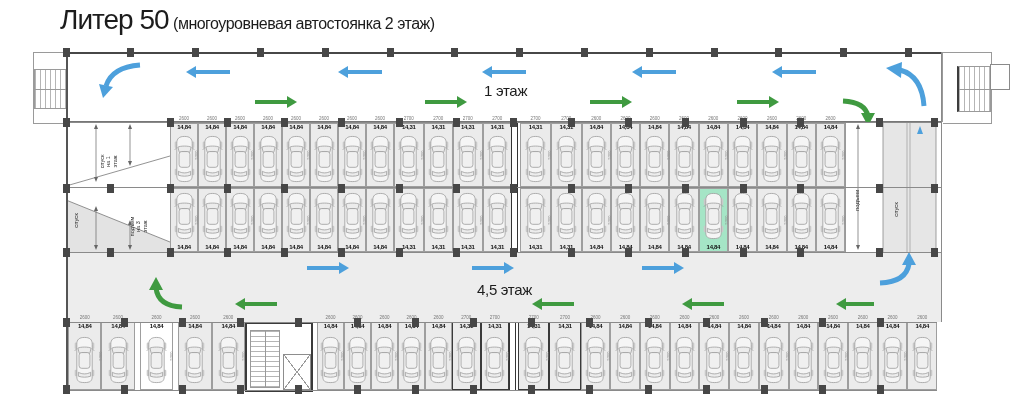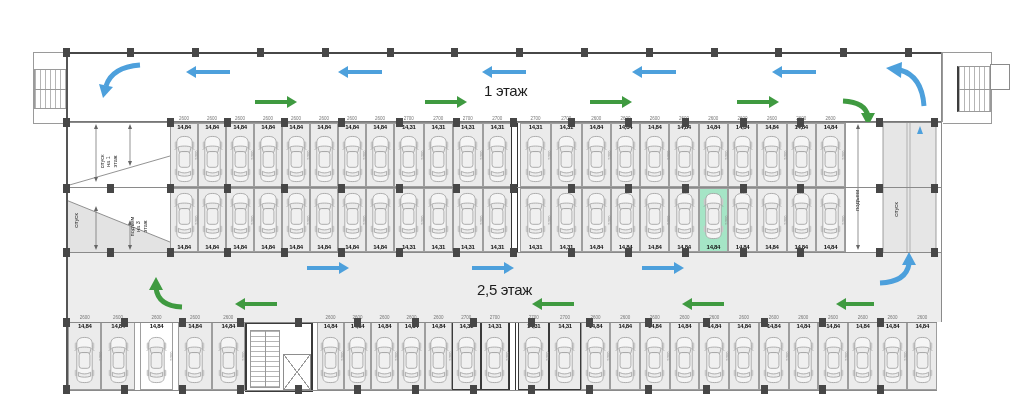--- a/index.html
+++ b/index.html
@@ -60,20 +60,24 @@
     linear-gradient(to top right,transparent calc(50% - .5px),#9a9a9a calc(50% - .5px),#9a9a9a calc(50% + .5px),transparent calc(50% + .5px)),
     linear-gradient(to bottom right,transparent calc(50% - .5px),#9a9a9a calc(50% - .5px),#9a9a9a calc(50% + .5px),transparent calc(50% + .5px));}
   .seam{position:absolute;width:5px;background:#fff;border-left:1.5px solid #333;border-right:1.5px solid #333;}
   .annex{position:absolute;left:990px;top:64px;width:18px;height:24px;border:1px solid #8a8a8a;background:#fff;}
 </style>
 </head>
 <body>
 
 <div id="canvas" style="--blue: #4da0dc; --green: #3f9a40; --hl: #a5e5c6; --floor: #ebebeb;">
 
+  <div class="title">
+    <span class="t-main">Литер 50</span>
+    <span class="t-sub">(многоуровневая автостоянка 2 этаж)</span>
+  </div>
 
   <div class="stair-block" style="left:33px;top:52px;width:33px;height:70px;">
     <div class="hatch v" style="left:0;top:16px;width:31px;height:38px;"></div>
   </div>
   <div class="corridor-top"></div>
   <div class="stair-block" style="left:942px;top:52px;width:48px;height:70px;">
     <div class="hatch v" style="left:14px;top:13px;width:31px;height:44px;border-left:2px solid #3d3d3d;"></div>
   </div>
   <div class="annex"></div>
 
@@ -1099,21 +1103,21 @@
     </svg>
     <div class="rlab" style="left:0px;top:50px;width:24px;height:56px;">
       <span class="vtext" style="white-space:nowrap;">подъем</span>
     </div>
     <div class="rlab" style="left:38px;top:62px;width:24px;height:50px;">
       <span class="vtext" style="white-space:nowrap;">спуск</span>
     </div>
   </div>
 
   <div class="corr25"></div>
-  <div class="floor-label" style="left:477px;top:281px;">2,5 этаж</div>
+  <div class="floor-label" style="left:477px;top:281px;">4,5 этаж</div>
   <div class="arr b right" style="left:307px;top:266px;width:32px;"></div>
   <div class="arr b right" style="left:472px;top:266px;width:32px;"></div>
   <div class="arr b right" style="left:642px;top:266px;width:32px;"></div>
   <div class="arr g left" style="left:245px;top:302px;width:32px;"></div>
   <div class="arr g left" style="left:542px;top:302px;width:32px;"></div>
   <div class="arr g left" style="left:692px;top:302px;width:32px;"></div>
   <div class="arr g left" style="left:846px;top:302px;width:28px;"></div>
   <svg class="curve" style="left:146px;top:276px;" width="40" height="36">
     <path d="M36 31 Q12 30 10 12" fill="none" style="stroke:var(--green);" stroke-width="5"></path>
     <polygon points="3,14 17,14 10,1" style="fill:var(--green);"></polygon>

